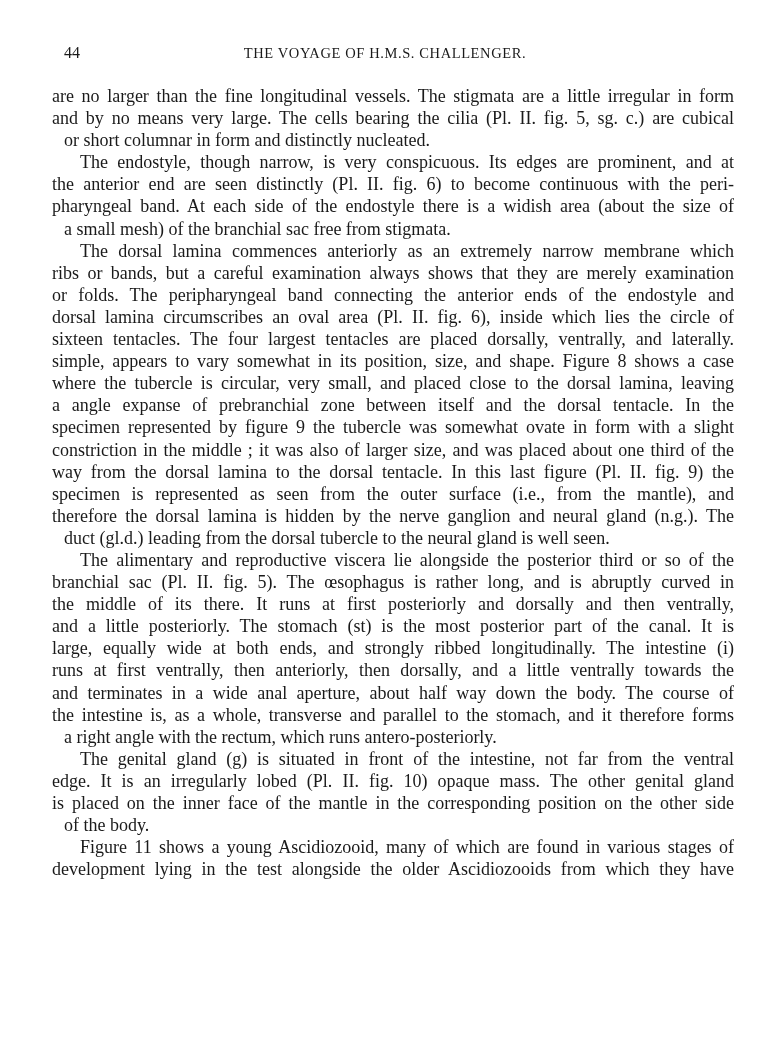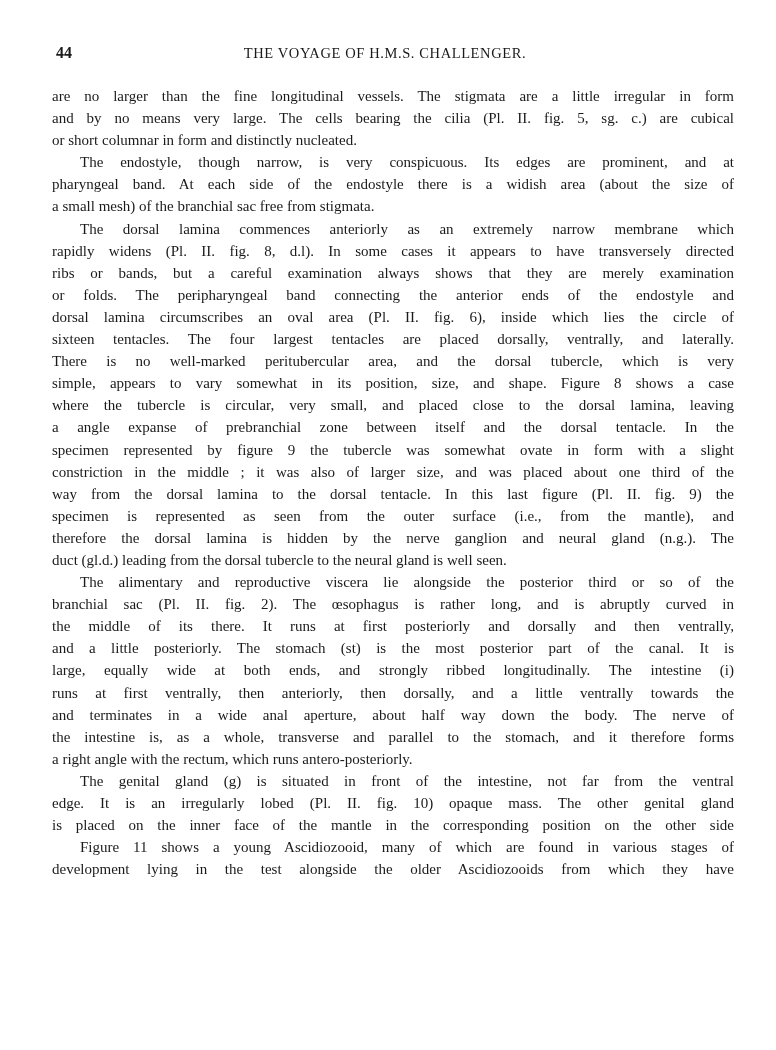--- a/index.html
+++ b/index.html
@@ -5,86 +5,86 @@
   html, body { margin: 0; padding: 0; background: #ffffff; }
   body {
     width: 776px; height: 1050px; overflow: hidden; position: relative;
     font-family: "Liberation Serif", "DejaVu Serif", serif;
     color: #1a1a1a;
   }
   .header {
     position: absolute; top: 42px; left: 52px; width: 682px; height: 22px;
     font-size: 15px; line-height: 22px;
   }
-  .page-number { position: absolute; left: 4px; top: 0; font-weight: bold; font-size: 16px; }
+  .page-number { position: absolute; left: 12px; top: 0; font-weight: normal; font-size: 16px; }
   .running-title {
     position: absolute; left: 0; right: 16px; top: 0; text-align: center;
     letter-spacing: 0.6px; font-size: 14.5px;
   }
   .body-text {
     position: absolute; top: 85px; left: 52px; width: 682px;
   }
   .line {
-    height: 22.1px; line-height: 22.1px; font-size: 15px;
+    height: 22.1px; line-height: 22.1px; font-size: 18px;
     white-space: nowrap; text-align: justify; text-align-last: justify;
     overflow: hidden;
   }
-  .line.last { text-align-last: left; }
+  .line.last { text-align-last: left; margin-left: 12px; }
   .line.indent { padding-left: 28px; }
 </style>
 </head>
 <body>
 
 <div class="header">
   <span class="page-number">44</span>
   <span class="running-title">THE VOYAGE OF H.M.S. CHALLENGER.</span>
 </div>
 
 <div class="body-text" id="body-text">
     <div>
       <div class="line">are no larger than the fine longitudinal vessels.  The stigmata are a little irregular in form</div>
       <div class="line">and by no means very large.  The cells bearing the cilia (Pl. II. fig. 5, sg. c.) are cubical</div>
       <div class="line last">or short columnar in form and distinctly nucleated.</div>
     </div>
     <div>
       <div class="line indent">The endostyle, though narrow, is very conspicuous.  Its edges are prominent, and at</div>
+      <div class="line">the anterior end are seen distinctly (Pl. II. fig. 6) to become continuous with the peri-</div>
       <div class="line">pharyngeal band.  At each side of the endostyle there is a widish area (about the size of</div>
       <div class="line last">a small mesh) of the branchial sac free from stigmata.</div>
     </div>
     <div>
       <div class="line indent">The dorsal lamina commences anteriorly as an extremely narrow membrane which</div>
-      <div class="line">rapidly widens (Pl. II. fig. 8, d.l).  In some cases it appears to have transversely directed</div>
       <div class="line">ribs or bands, but a careful examination always shows that they are merely examination</div>
       <div class="line">or folds.  The peripharyngeal band connecting the anterior ends of the endostyle and</div>
       <div class="line">dorsal lamina circumscribes an oval area (Pl. II. fig. 6), inside which lies the circle of</div>
       <div class="line">sixteen tentacles.  The four largest tentacles are placed dorsally, ventrally, and laterally.</div>
-      <div class="line">There is no well-marked peritubercular area, and the dorsal tubercle, which is very</div>
       <div class="line">simple, appears to vary somewhat in its position, size, and shape.  Figure 8 shows a case</div>
       <div class="line">where the tubercle is circular, very small, and placed close to the dorsal lamina, leaving</div>
       <div class="line">a angle expanse of prebranchial zone between itself and the dorsal tentacle.  In the</div>
       <div class="line">specimen represented by figure 9 the tubercle was somewhat ovate in form with a slight</div>
       <div class="line">constriction in the middle ; it was also of larger size, and was placed about one third of the</div>
       <div class="line">way from the dorsal lamina to the dorsal tentacle.  In this last figure (Pl. II. fig. 9) the</div>
       <div class="line">specimen is represented as seen from the outer surface (i.e., from the mantle), and</div>
       <div class="line">therefore the dorsal lamina is hidden by the nerve ganglion and neural gland (n.g.).  The</div>
       <div class="line last">duct (gl.d.) leading from the dorsal tubercle to the neural gland is well seen.</div>
     </div>
     <div>
       <div class="line indent">The alimentary and reproductive viscera lie alongside the posterior third or so of the</div>
-      <div class="line">branchial sac (Pl. II. fig. 2).  The œsophagus is rather long, and is abruptly curved in</div>
+      <div class="line">branchial sac (Pl. II. fig. 5).  The œsophagus is rather long, and is abruptly curved in</div>
       <div class="line">the middle of its there.  It runs at first posteriorly and dorsally and then ventrally,</div>
       <div class="line">and a little posteriorly.  The stomach (st) is the most posterior part of the canal.  It is</div>
       <div class="line">large, equally wide at both ends, and strongly ribbed longitudinally.  The intestine (i)</div>
       <div class="line">runs at first ventrally, then anteriorly, then dorsally, and a little ventrally towards the</div>
-      <div class="line">and terminates in a wide anal aperture, about half way down the body.  The nerve of</div>
+      <div class="line">and terminates in a wide anal aperture, about half way down the body.  The course of</div>
       <div class="line">the intestine is, as a whole, transverse and parallel to the stomach, and it therefore forms</div>
       <div class="line last">a right angle with the rectum, which runs antero-posteriorly.</div>
     </div>
     <div>
       <div class="line indent">The genital gland (g) is situated in front of the intestine, not far from the ventral</div>
       <div class="line">edge.  It is an irregularly lobed (Pl. II. fig. 10) opaque mass.  The other genital gland</div>
       <div class="line">is placed on the inner face of the mantle in the corresponding position on the other side</div>
+      <div class="line last">of the body.</div>
     </div>
     <div>
       <div class="line indent">Figure 11 shows a young Ascidiozooid, many of which are found in various stages of</div>
       <div class="line">development lying in the test alongside the older Ascidiozooids from which they have</div>
     </div>
   </div>
 
 </body></html>

